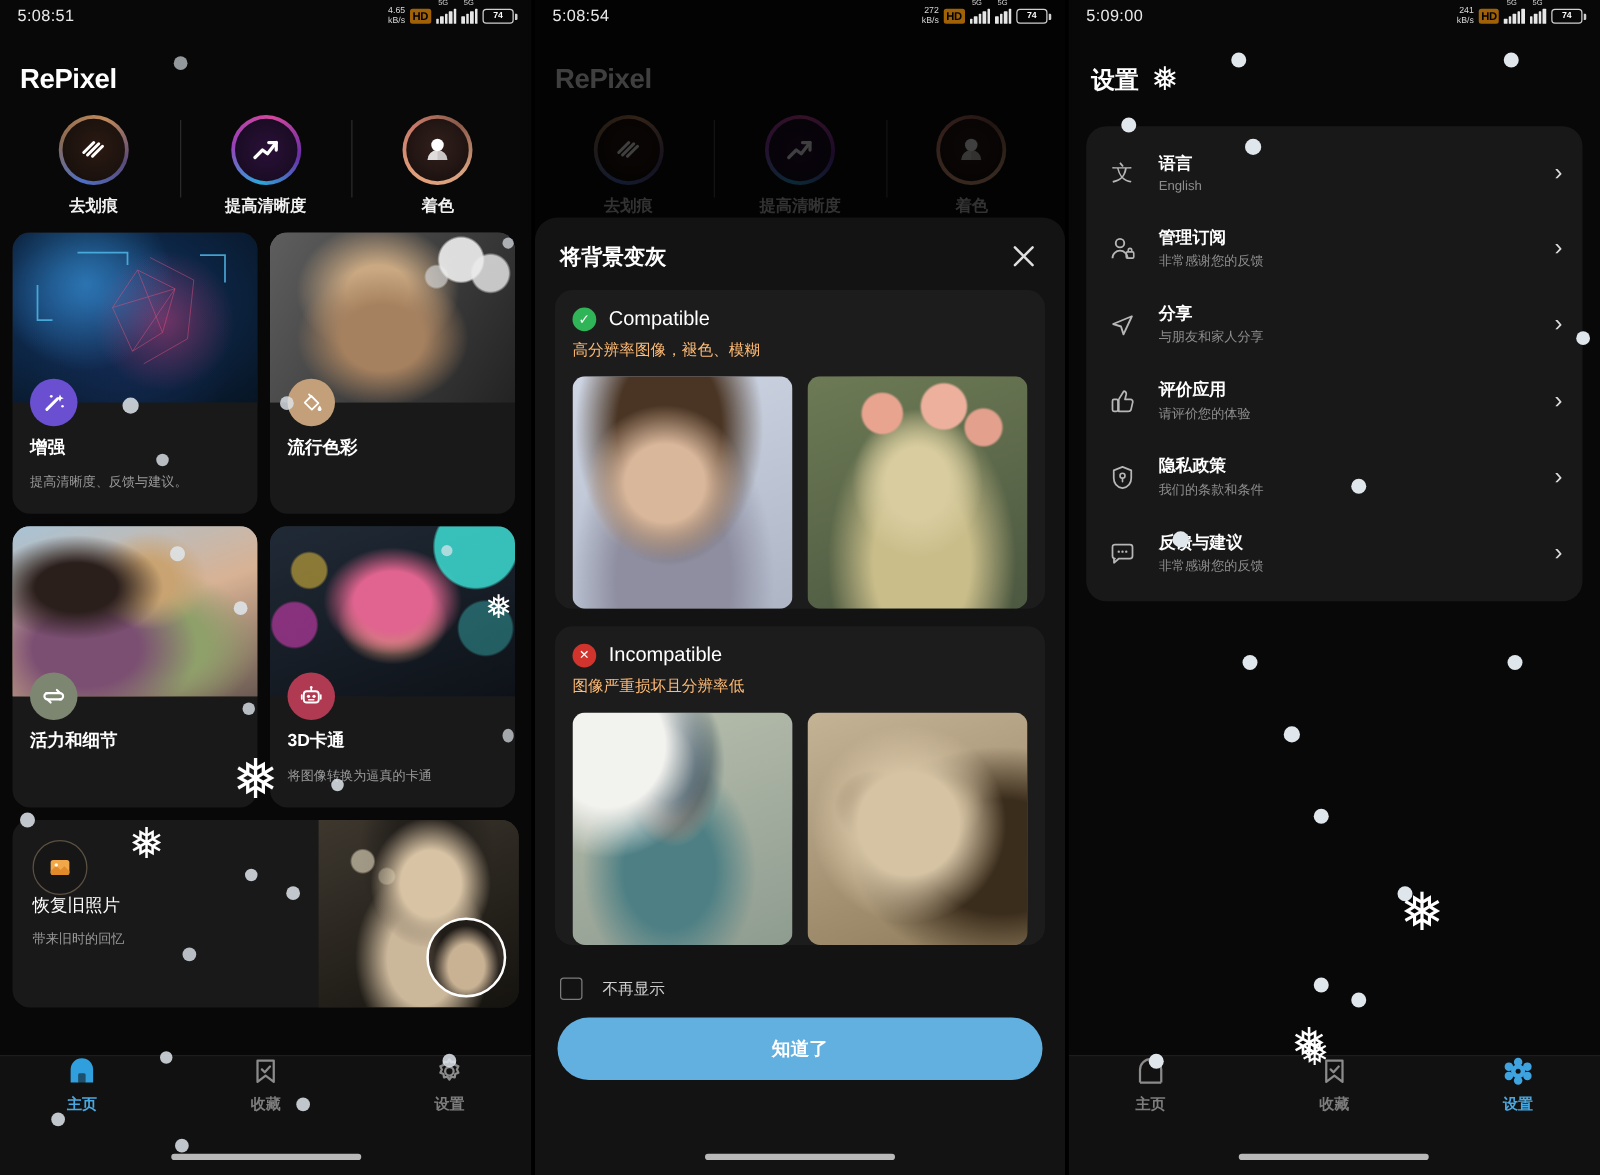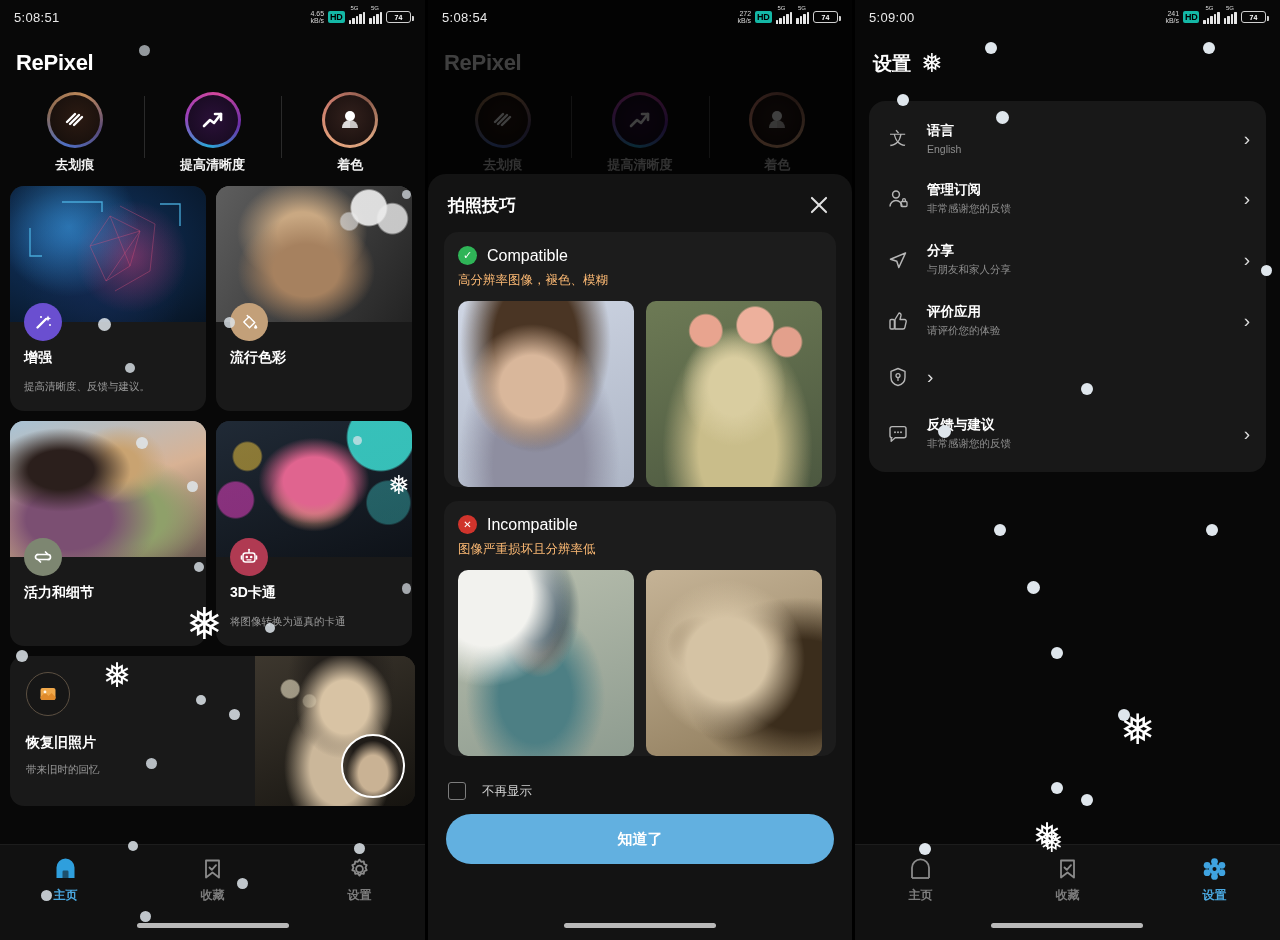--- a/index.html
+++ b/index.html
@@ -5,26 +5,26 @@
   * { margin:0; padding:0; box-sizing:border-box; }
   html,body { width:1280px; height:940px; background:#000; overflow:hidden;
               font-family:"Liberation Sans","DejaVu Sans",sans-serif; }
   .screens { display:flex; width:1280px; height:940px; }
   .phone { position:relative; width:427px; height:940px; background:#080808; overflow:hidden; }
   .phone.p2 { width:426px; }
   .phone.p3 { width:427px; }
   .divider { width:3px; height:940px; background:#000; }
 
   
-  .statusbar { position:relative; height:34px; display:flex; align-items:center;
+  .statusbar { position:relative; height:34px; display:flex; align-items:flex-start;
                justify-content:space-between; padding:5px 14px; z-index:40; }
   .sb-time { color:#e8e8e8; font-size:13px; letter-spacing:.3px; font-family:"Liberation Sans",sans-serif;}
   .sb-right { display:flex; align-items:center; gap:4px; }
   .sb-net { color:#d8d8d8; font-size:7px; line-height:7.5px; text-align:right; }
-  .hd-badge { background:#14b8a6; color:#000; font-size:9px; font-weight:bold;
+  .hd-badge { background:#a16207; color:#000; font-size:9px; font-weight:bold;
               border-radius:2px; padding:1px 2px; letter-spacing:-.3px; }
   .sigwrap { position:relative; display:flex; align-items:flex-end; gap:1px; height:13px; }
   .sig5g { position:absolute; top:-6px; left:2px; font-size:6px; color:#ddd; }
   .bar { width:2.5px; background:#e6e6e6; border-radius:.5px; }
   .b1{height:4px;} .b2{height:6px;} .b3{height:8px;} .b4{height:10px;} .b5{height:12px;}
   .battery { position:relative; width:25px; height:12px; border:1.2px solid #d0d0d0;
              border-radius:3px; display:flex; align-items:center; justify-content:center; }
   .battery:after { content:""; position:absolute; right:-4px; top:3.5px; width:2px;
                    height:5px; background:#d0d0d0; border-radius:0 1px 1px 0; }
   .batt-txt { font-size:7px; color:#fff; font-weight:bold; }
@@ -61,28 +61,28 @@
   .card-title { color:#fff; font-size:14px; font-weight:bold; padding:8px 14px 0 14px; }
   .card-desc { color:#9a9a9a; font-size:10.5px; line-height:15px; padding:12px 14px 0 14px; }
   .card.tall { min-height:225px; }
 
   
   .wide-card { margin:10px 10px 0 10px; height:150px; border-radius:14px;
                background:#191919; position:relative; overflow:hidden; display:flex; }
   .wide-left { flex:1; padding:16px 0 0 16px; }
   .wide-badge { width:44px; height:44px; border-radius:50%; border:1.5px solid #5c5042;
                 display:flex; align-items:center; justify-content:center; background:#161616; }
-  .wide-title { color:#fff; font-size:14px; font-weight:bold; margin-top:18px; }
+  .wide-title { color:#fff; font-size:14px; font-weight:normal; margin-top:0; }
   .wide-desc { color:#9a9a9a; font-size:10.5px; line-height:15px; margin-top:10px; }
   .wide-right { width:160px; position:relative; }
 
   
   .bottomnav { position:absolute; left:0; right:0; bottom:0; height:96px;
                background:#111; border-top:1px solid #1d1d1d; display:flex;
-               padding-top:12px; z-index:30;gap:16px; }
+               z-index:30;gap:16px; }
   .nav-item { flex:1; display:flex; flex-direction:column; align-items:center; gap:6px; }
   .nav-label { font-size:12px; font-weight:bold; color:#7d7d7d; }
   .nav-item.active .nav-label { color:#4aa8e0; }
   .homebar { position:absolute; bottom:12px; left:50%; transform:translateX(-50%);
              width:152px; height:5px; border-radius:3px; background:#b9b9b9; z-index:31; }
 
   
   .scrim { position:absolute; inset:0; background:rgba(0,0,0,.55); z-index:20; }
   .sheet { position:absolute; left:0; right:0; bottom:0; top:174px; background:#131313;
            border-radius:18px 18px 0 0; z-index:25; padding:0 16px; }
@@ -452,21 +452,21 @@
           </svg>
         </div>
         <div class="ta-label">着色</div>
       </div>
     </div>
 
     <div class="scrim"></div>
 
     <div class="sheet">
       <div class="sheet-head">
-        <div class="sheet-title">拍照技巧</div>
+        <div class="sheet-title">将背景变灰</div>
         <div class="close-x"></div>
       </div>
 
       <div class="tip-block">
         <div class="tip-head">
           <div class="tip-dot" style="background:#2fb457;">✓</div>
           <div class="tip-en">Compatible</div>
         </div>
         <div class="tip-cn">高分辨率图像，褪色、模糊</div>
         <div class="tip-imgs">
@@ -612,20 +612,24 @@
         <div class="chev">›</div>
       </div>
 
       <div class="set-row">
         <div class="set-ico">
           <svg width="22" height="22" viewBox="0 0 22 22">
             <path d="M11 2.5 l7 2.8 v6 c0 4.4-3 7.3-7 8.2 -4-.9-7-3.8-7-8.2v-6z" fill="none" stroke="#b6b6b6" stroke-width="1.4" stroke-linejoin="round"></path>
             <circle cx="11" cy="9.6" r="2" fill="none" stroke="#b6b6b6" stroke-width="1.3"></circle>
             <line x1="11" y1="11.6" x2="11" y2="14.4" stroke="#b6b6b6" stroke-width="1.3" stroke-linecap="round"></line>
           </svg>
+        </div>
+        <div class="set-txt">
+          <div class="set-title">隐私政策</div>
+          <div class="set-sub">我们的条款和条件</div>
         </div>
         <div class="chev">›</div>
       </div>
 
       <div class="set-row">
         <div class="set-ico">
           <svg width="22" height="22" viewBox="0 0 22 22">
             <path d="M3 5.6 a2 2 0 0 1 2-2 h12 a2 2 0 0 1 2 2 v7.2 a2 2 0 0 1-2 2 H8.2 L4.2 18.2 v-3.4 H5 a2 2 0 0 1-2-2z" fill="none" stroke="#b6b6b6" stroke-width="1.4" stroke-linejoin="round"></path>
             <circle cx="8" cy="9.3" r=".95" fill="#b6b6b6"></circle>
               <circle cx="11" cy="9.3" r=".95" fill="#b6b6b6"></circle>

